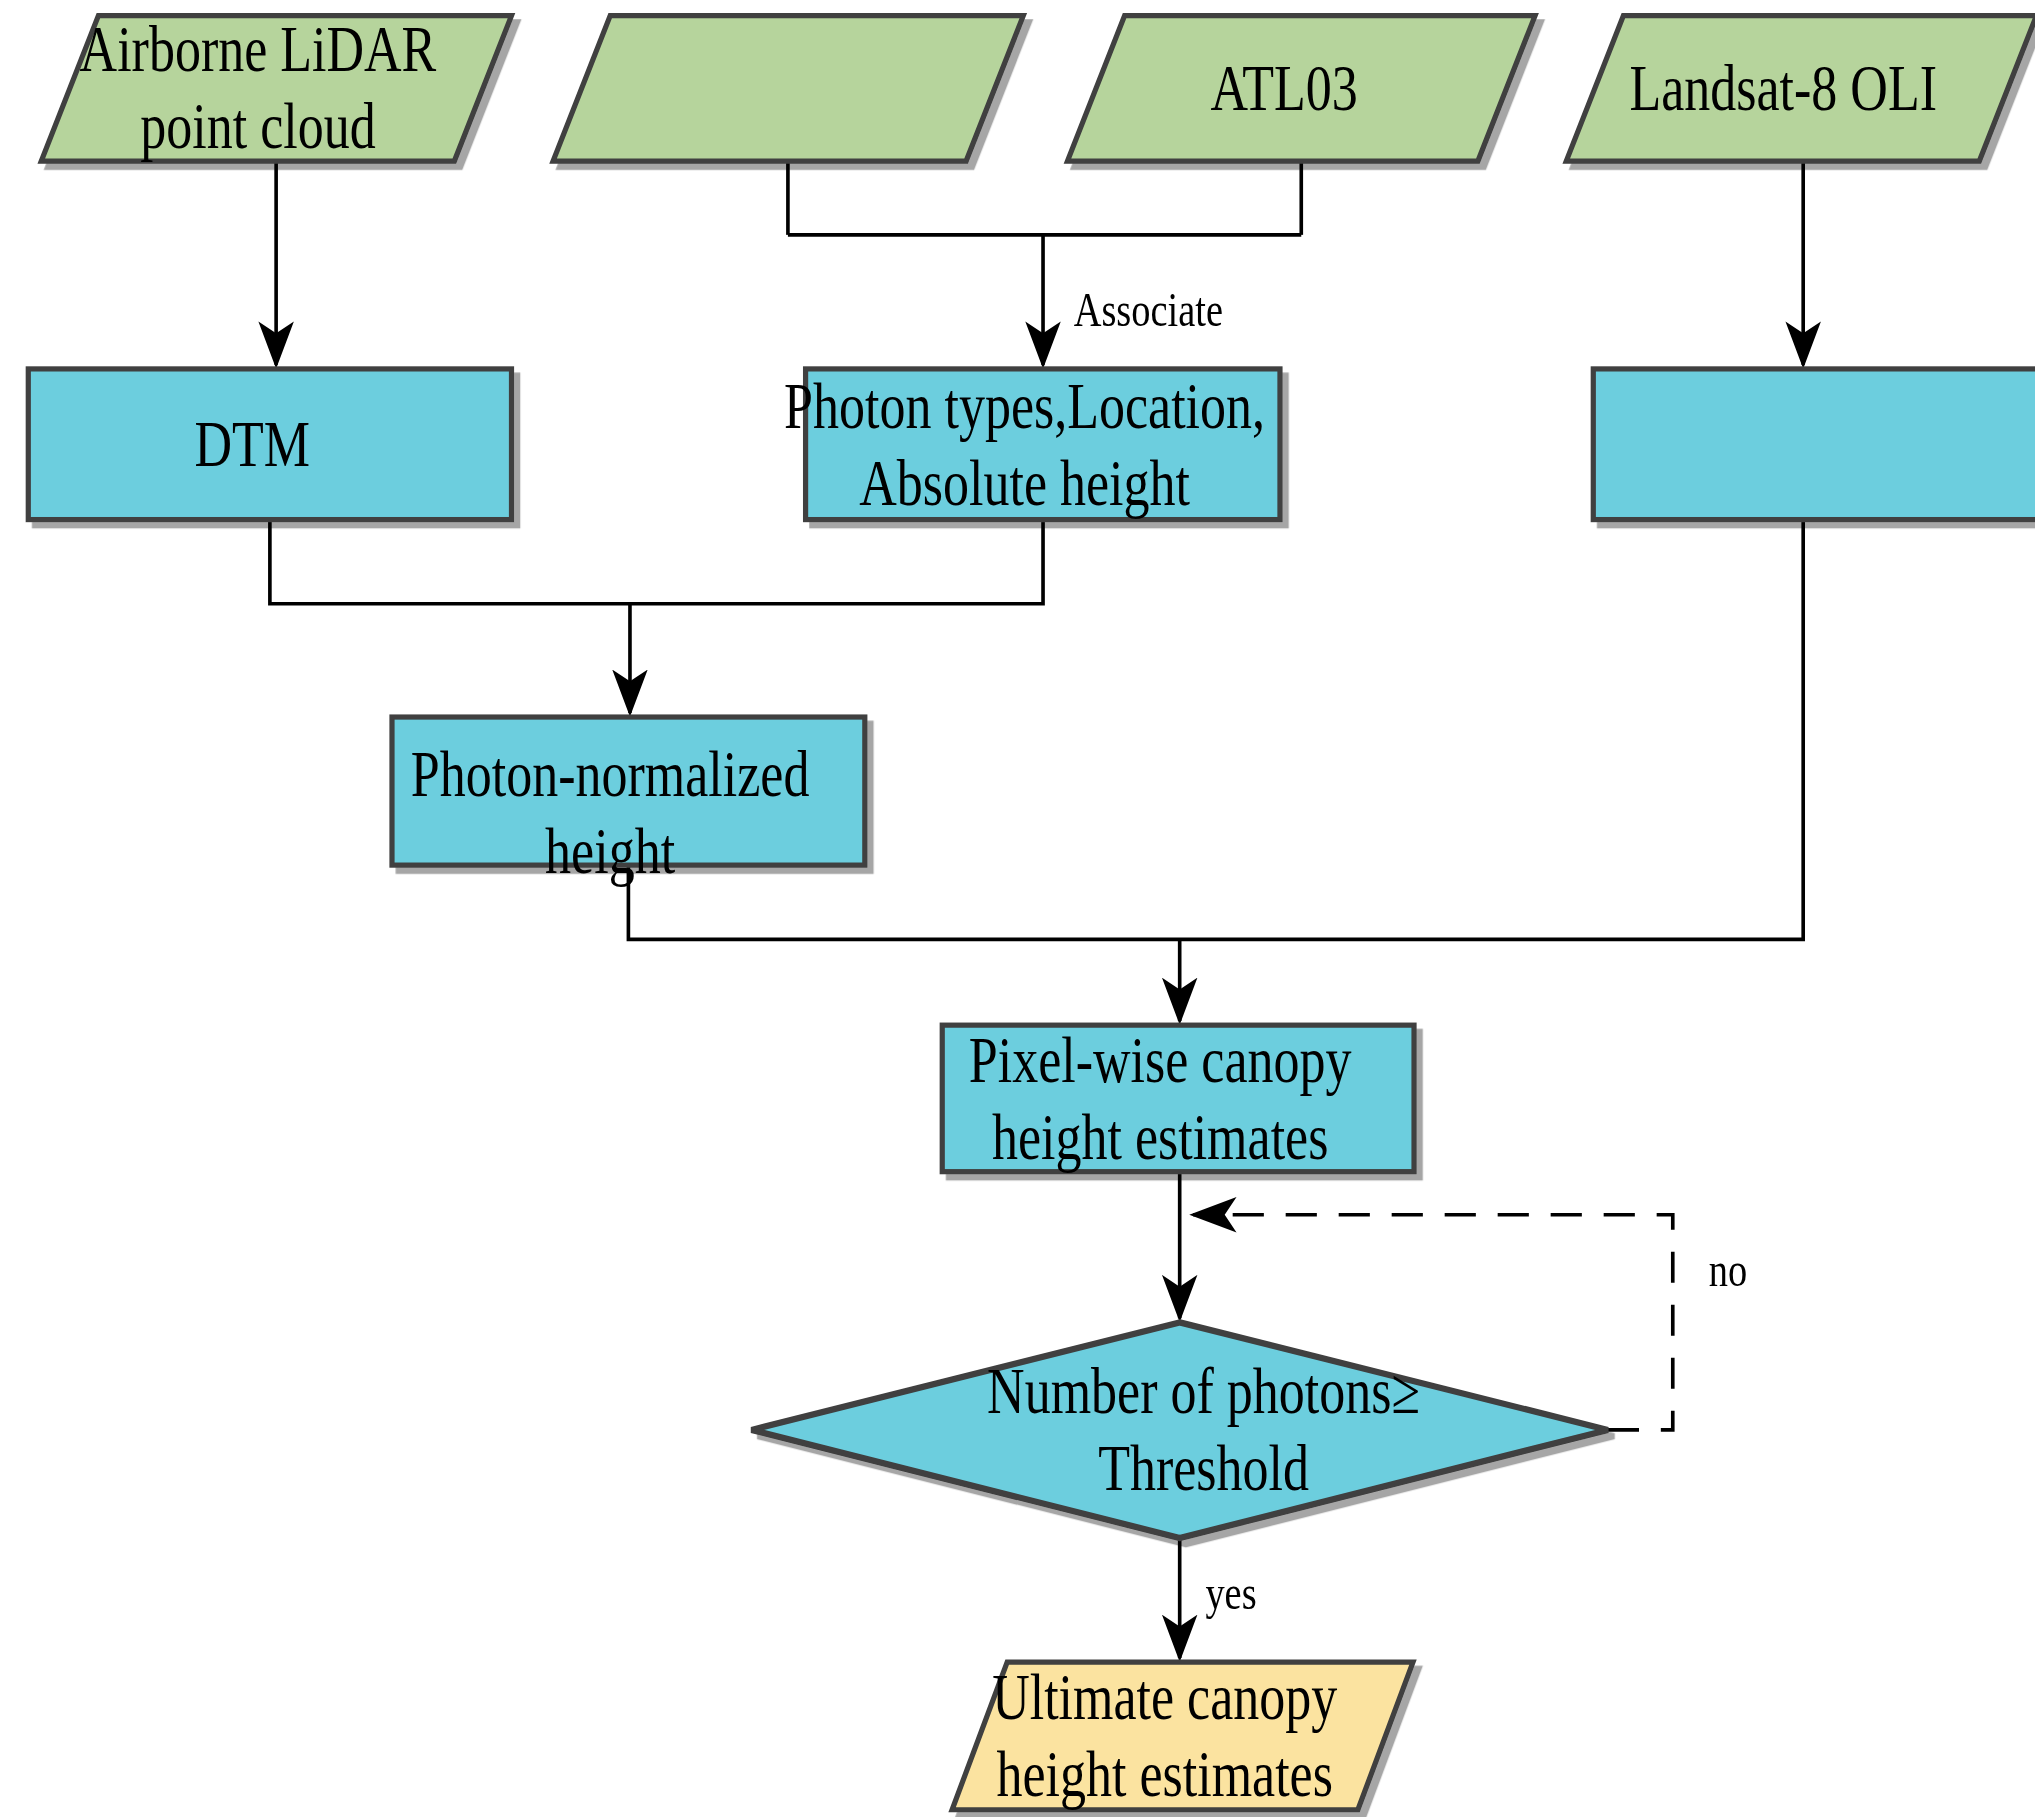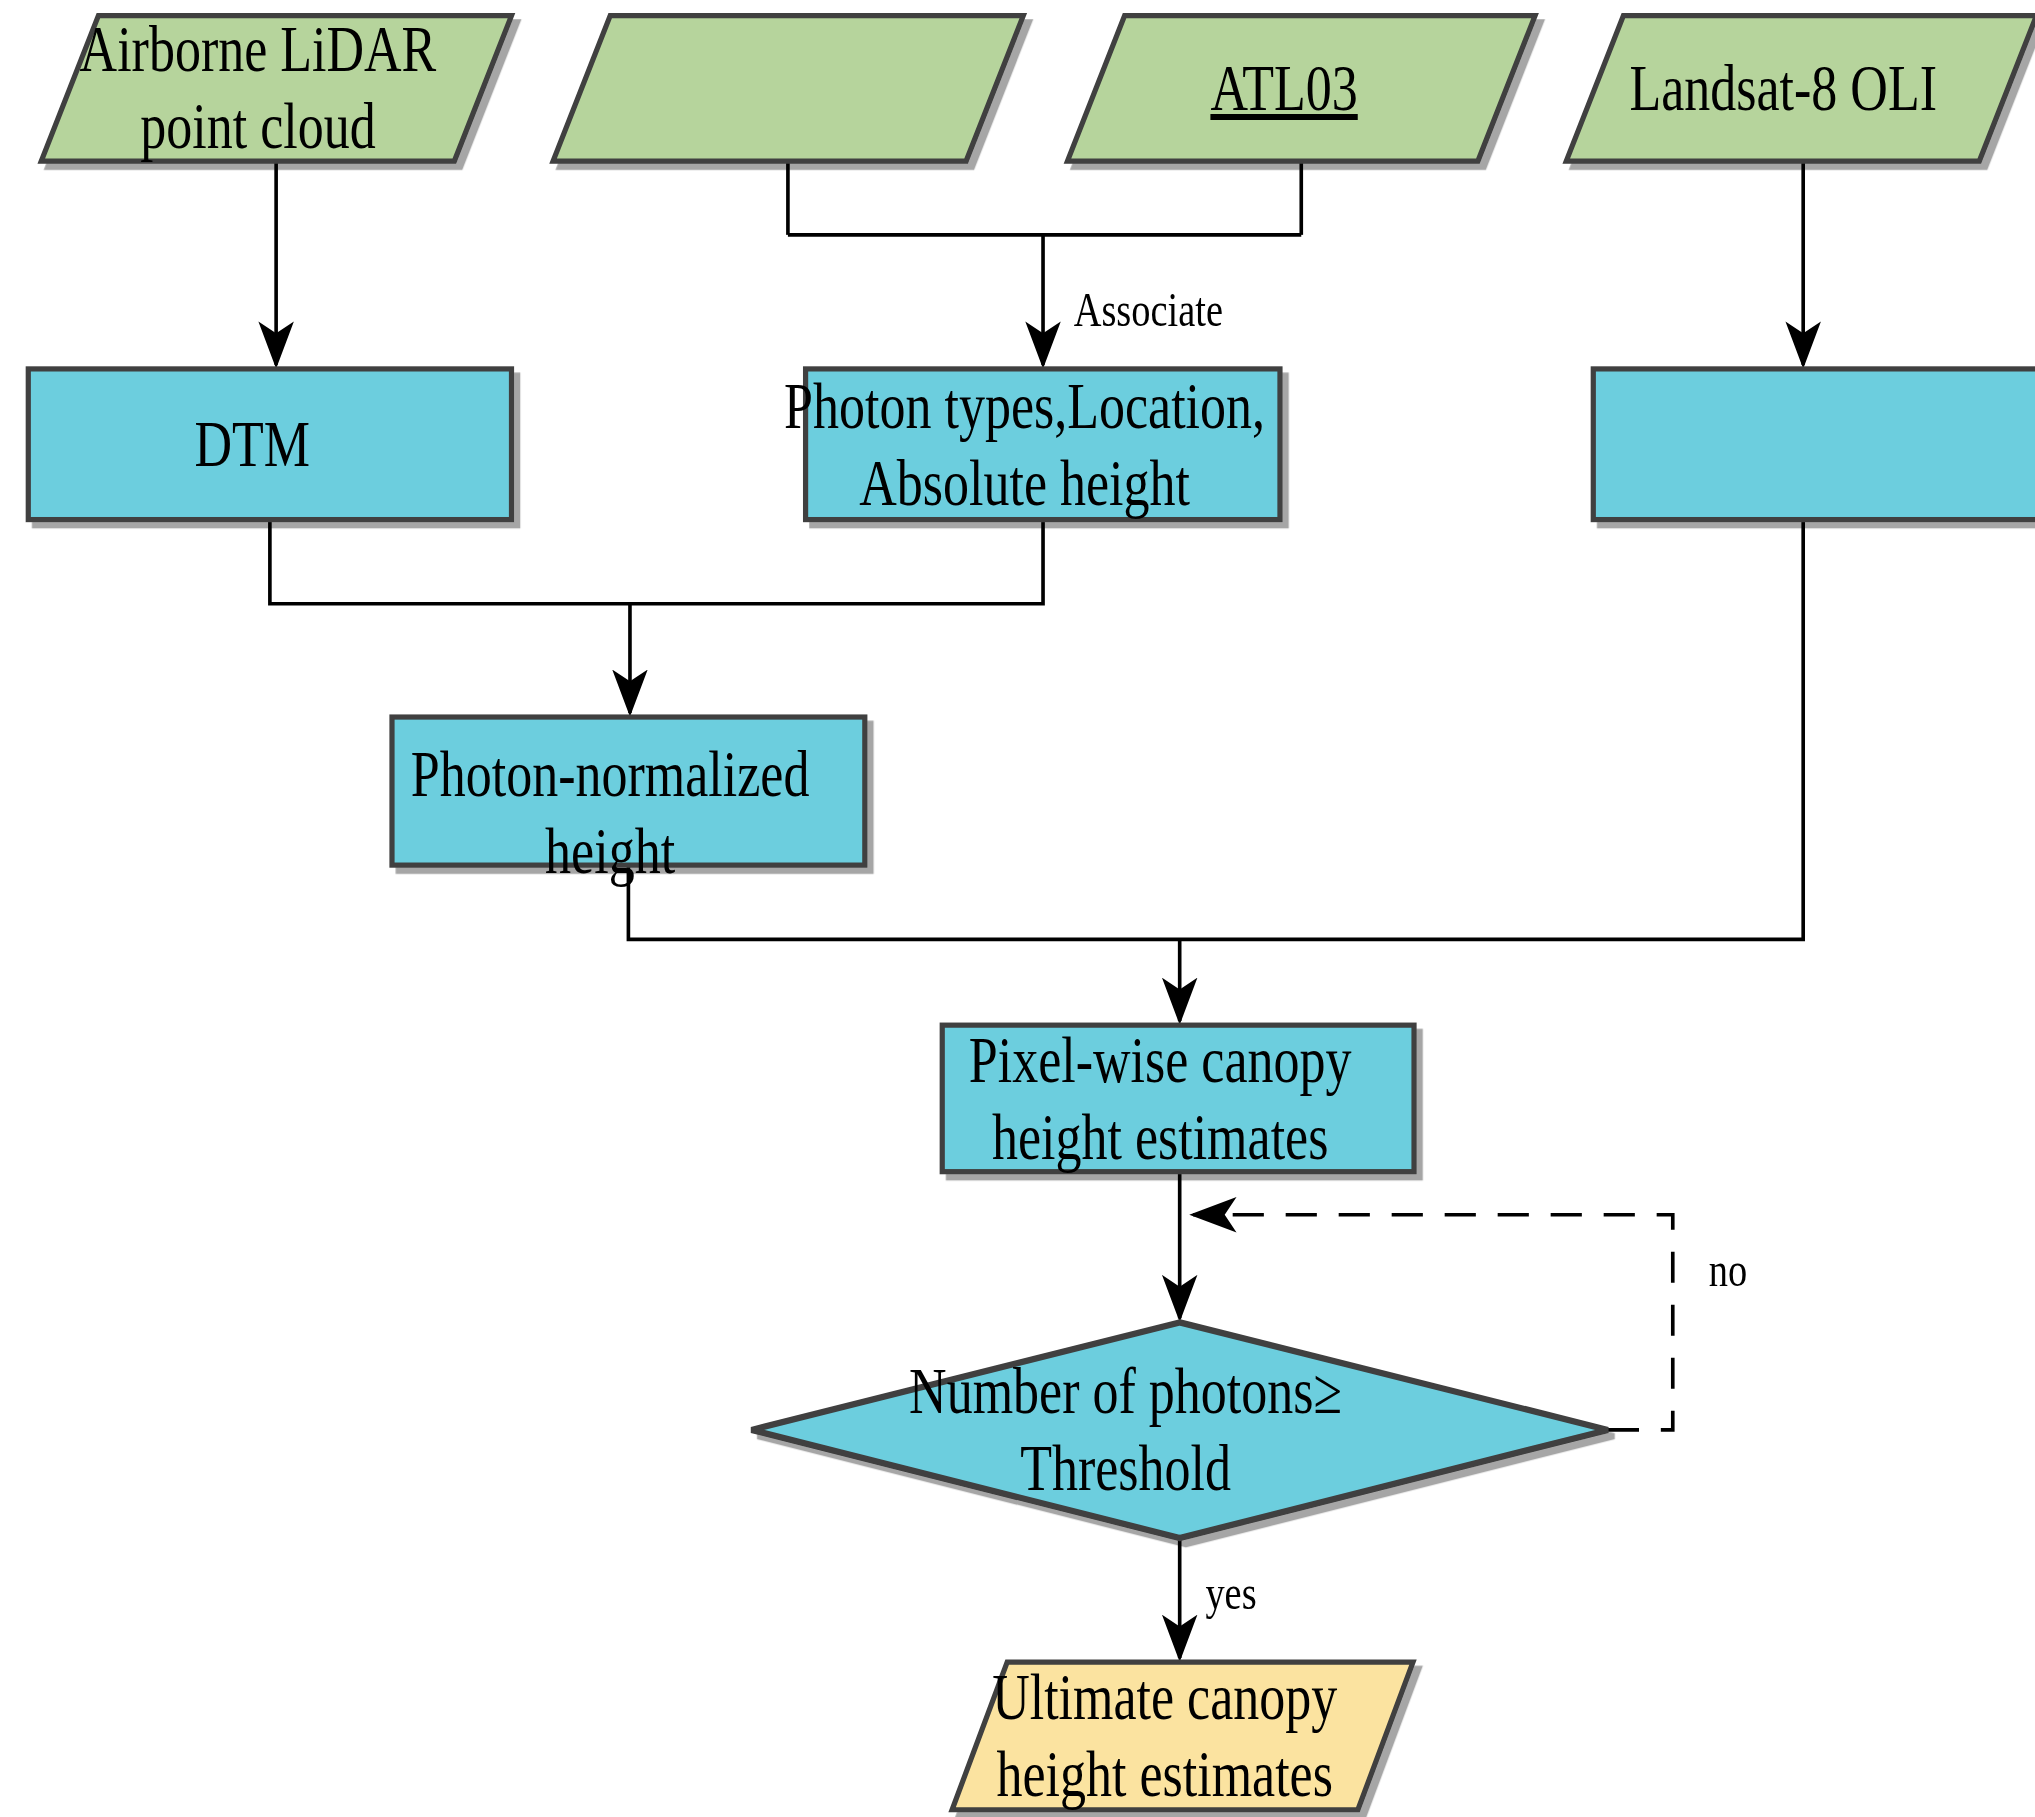--- a/index.html
+++ b/index.html
@@ -119,21 +119,21 @@
   </svg>
 
   <div class="node-label" style="left:23.4px; top:15.6px; width:470px; height:145px;">
     <div class="inner">
       <span>Airborne LiDAR</span>
       <span>point cloud</span>
     </div>
   </div>
 
 
-  <div class="node-label" style="left:1050px; top:15.6px; width:468px; height:145px;text-decoration:underline;">
+  <div class="node-label" style="left:1050px; top:15.6px; width:468px; height:145px;">
     <div class="inner">
       <span>ATL03</span>
     </div>
   </div>
 
   <div class="node-label" style="left:1548px; top:15.6px; width:470px; height:145px;justify-content:center;">
     <div class="inner">
       <span>Landsat-8 OLI</span>
     </div>
   </div>
@@ -159,21 +159,21 @@
     </div>
   </div>
 
   <div class="node-label" style="left:924px; top:1025px; width:472px; height:147px;">
     <div class="inner">
       <span>Pixel-wise canopy</span>
       <span>height estimates</span>
     </div>
   </div>
 
-  <div class="node-label" style="left:698px; top:1322px; width:856px; height:216px;">
+  <div class="node-label" style="left:776px; top:1322px; width:856px; height:216px;">
     <div class="inner">
       <span>Number of photons≥</span>
       <span>Threshold</span>
     </div>
   </div>
 
   <div class="node-label" style="left:934px; top:1662px; width:461px; height:148px;">
     <div class="inner">
       <span>Ultimate canopy</span>
       <span>height estimates</span>

